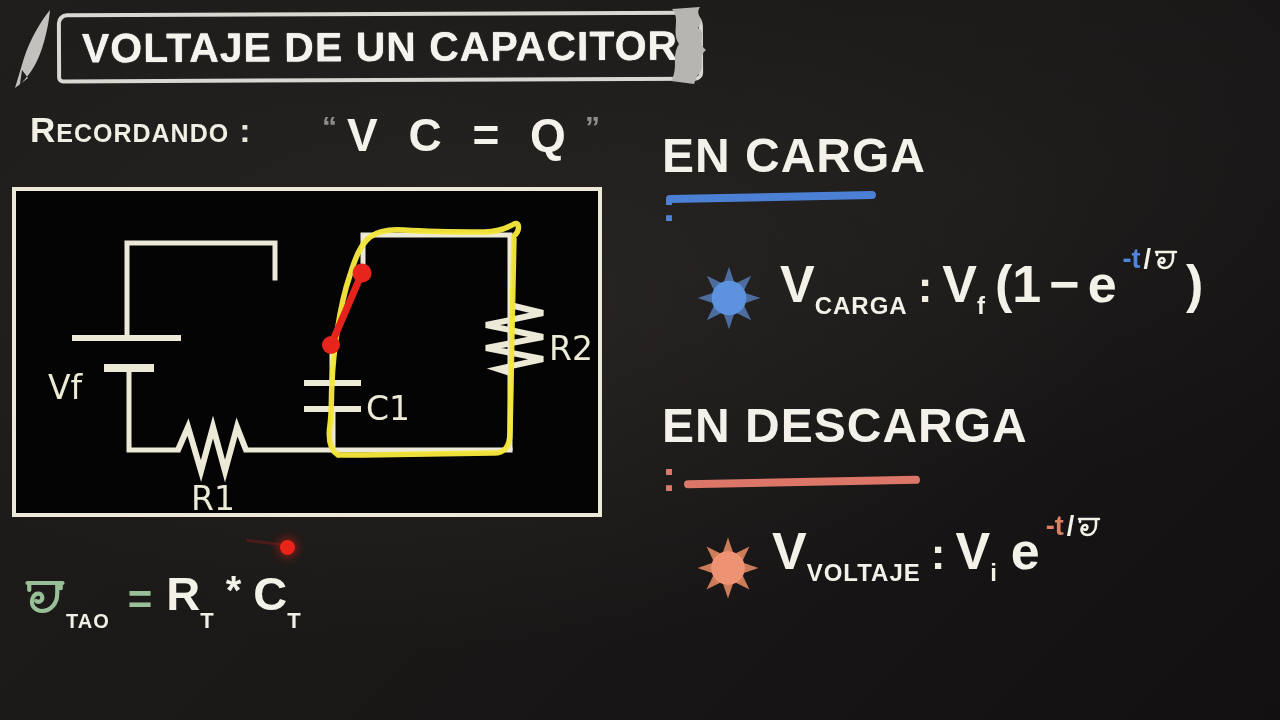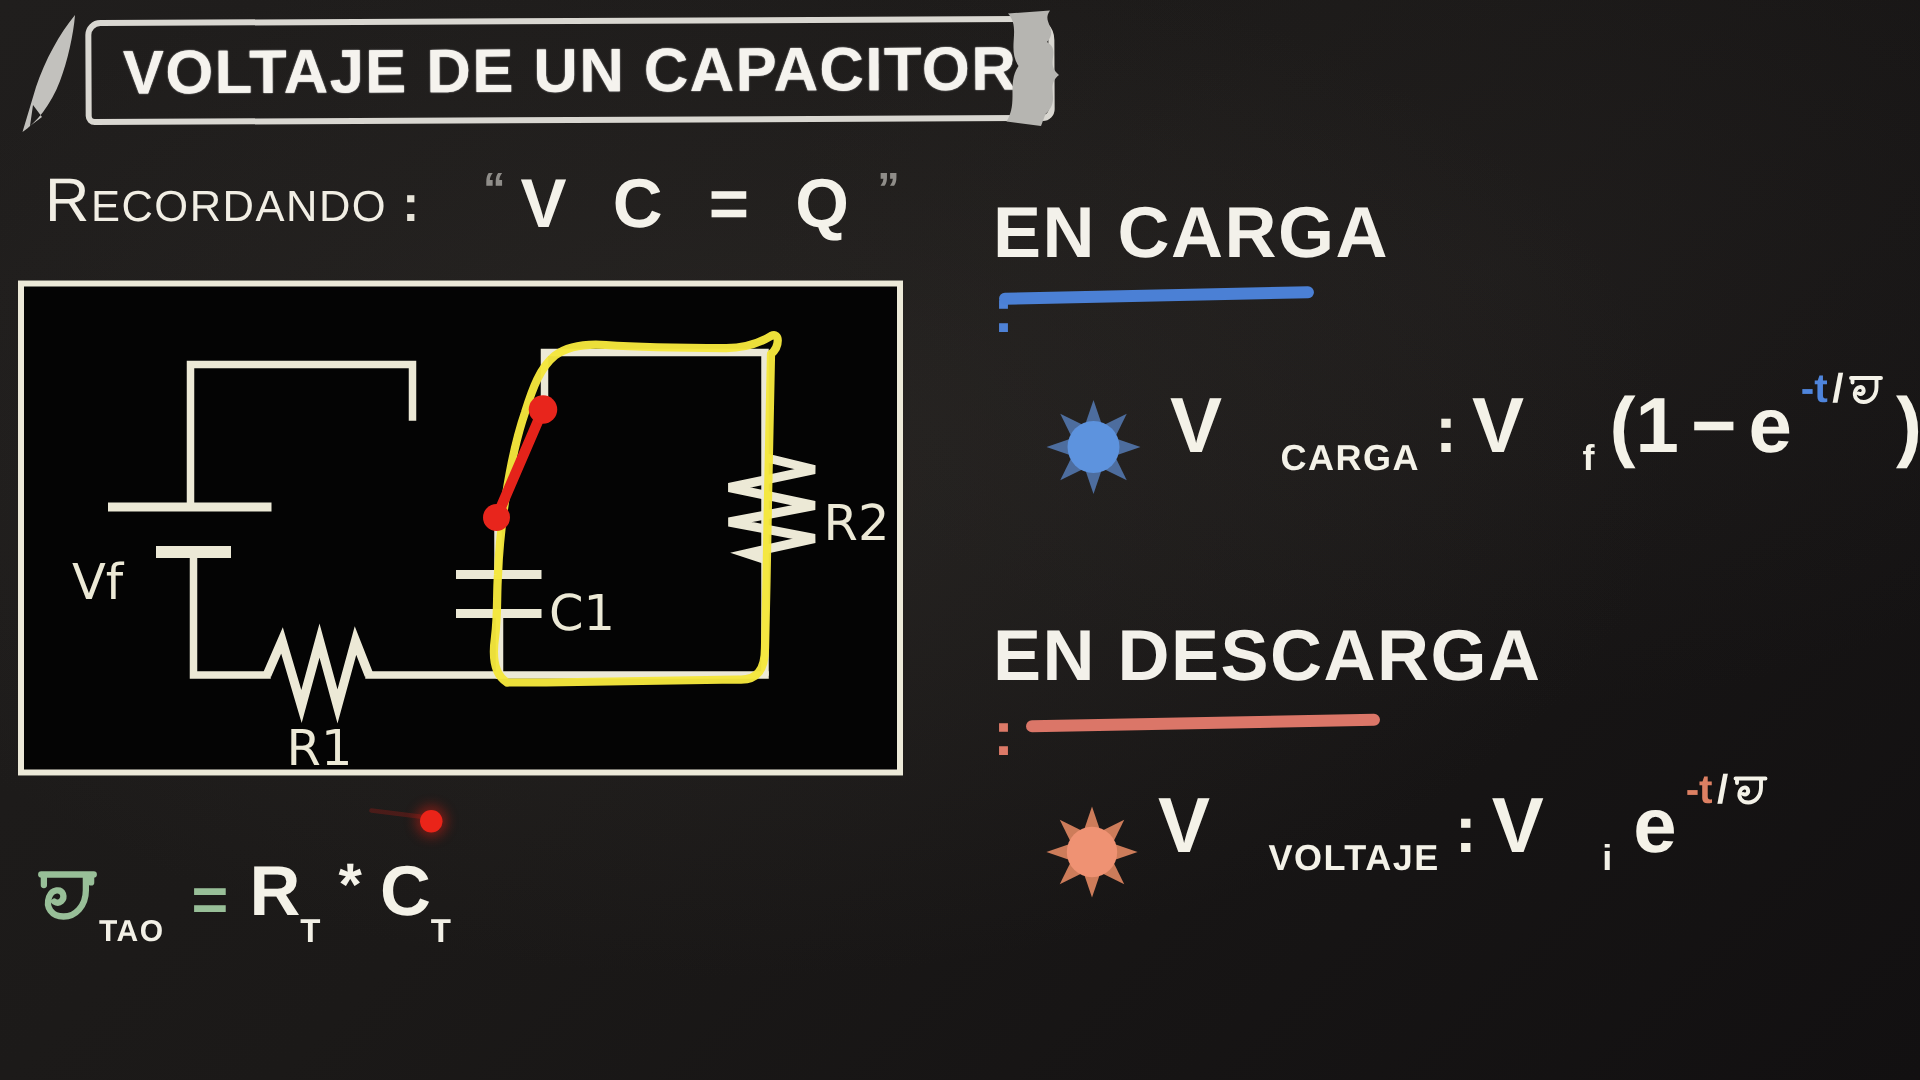--- a/index.html
+++ b/index.html
@@ -28,21 +28,21 @@
     display:flex; align-items:center; justify-content:center;
   }
   .banner-title {
     font-size:41px; font-weight:bold; letter-spacing:1px;
     color:#f5f3ee; text-shadow:0 0 1px #fff;
     white-space:nowrap;
   }
 
   
   .recall-row { left:30px; top:110px; display:flex; align-items:baseline; }
-  .recall-label { font-size:41px; font-weight:normal; font-variant:small-caps; letter-spacing:1px; color:#f1eee4; }
+  .recall-label { font-size:35px; font-weight:bold; font-variant:small-caps; letter-spacing:1px; color:#f1eee4; }
   .recall-colon { font-size:34px; font-weight:bold; margin-left:10px; color:#e8e5da; }
   .quote-group { left:322px; top:108px; display:flex; align-items:flex-start; }
   .quote-mark { font-size:30px; color:#8f8d89; font-weight:bold; margin-top:2px; }
   .quote-expr { font-size:46px; font-weight:bold; letter-spacing:9px; color:#f4f2ea; margin:0 10px; }
 
   
   .circuit-panel {
     left:12px; top:187px; width:590px; height:330px;
     background:#040404; border:4px solid #ece9d8;
   }
@@ -58,21 +58,21 @@
   .sec-heading { display:flex; align-items:baseline; font-size:48px; font-weight:bold; letter-spacing:1px; color:#f3f1ea; white-space:nowrap;flex-direction:column; }
   .sec-heading .colon { margin-left:14px; font-size:42px; }
   .colon-blue { color:#4e82d6; }
   .colon-salmon { color:#dd7a68; }
   .underline { height:8px; border-radius:5px; }
   .underline-blue { background:#4b80d5; transform:rotate(-1.2deg); }
   .underline-salmon { background:#db7668; transform:rotate(-1.1deg); }
 
   .formula { display:flex; align-items:flex-start; white-space:nowrap; }
   .f-main { font-size:52px; font-weight:bold; color:#f4f2e8; line-height:1; }
-  .f-sub  { font-size:24px; font-weight:bold; color:#f4f2e8; transform:translateY(36px); display:inline-block; line-height:1; letter-spacing:1px;margin-left:39px; }
+  .f-sub  { font-size:24px; font-weight:bold; color:#f4f2e8; transform:translateY(36px); display:inline-block; line-height:1; letter-spacing:1px; }
   .f-sep  { font-size:44px; font-weight:bold; margin:4px 10px 0 10px; }
   .f-sup  { display:flex; align-items:center; transform:translateY(-12px); font-size:27px; font-weight:bold; line-height:1; margin-left:6px; }
   .exp-blue { color:#4f85dc; }
   .exp-salmon { color:#dd8063; }
   .f-slash { color:#f4f2e8; margin:0 3px; }
   .tau-svg { display:inline-block; }
   .tau-stroke { fill:none; stroke-linecap:round; stroke-linejoin:round; }
 
   
   .tau-row { left:24px; top:570px; display:flex; align-items:flex-start; white-space:nowrap; }
@@ -204,21 +204,21 @@
     <span class="f-sup">
       <span class="exp-blue">-t</span>
       <span class="f-slash">/</span>
       <svg class="tau-svg" width="24" height="24" viewBox="0 0 24 24">
         <path class="tau-stroke" style="stroke:#f4f2e8; stroke-width:2.6" d="M2,4 L22,4 M3,4 L3,7 M19,4 L19,10 C19,16 15,20 10.5,20 C6,20 3.5,16.5 5,12.5 C6.2,9.5 9.5,9.3 10.3,11.5 C11,13.6 9,15.6 7,14.3"></path>
       </svg>
     </span>
     <span class="f-main" style="margin-left:8px">)</span>
   </div>
 
-  <div class="abs sec-heading" style="left:648px; top:410px;justify-content:flex-end;">
+  <div class="abs sec-heading" style="left:648px; top:398px;justify-content:flex-end;">
     <span>EN DESCARGA</span>
     <span class="colon colon-salmon">:</span>
   </div>
   <div class="abs underline underline-salmon" style="left:684px; top:478px; width:236px;"></div>
 
   <svg class="abs" style="left:696px; top:536px;" width="64" height="64" viewBox="0 0 40 40">
     <g fill="#cd7c5a">
       <polygon points="20,1 16.6,11 23.4,11"></polygon>
       <polygon points="20,1 16.6,11 23.4,11" transform="rotate(45 20 20)"></polygon>
       <polygon points="20,1 16.6,11 23.4,11" transform="rotate(90 20 20)"></polygon>

